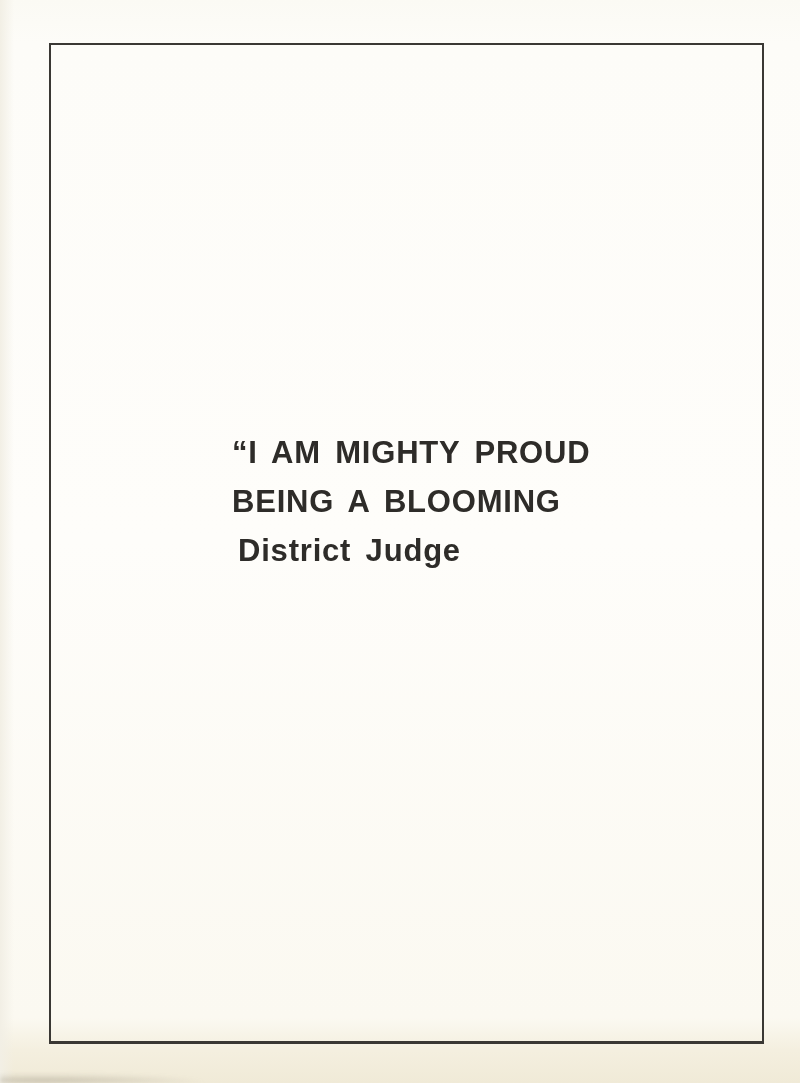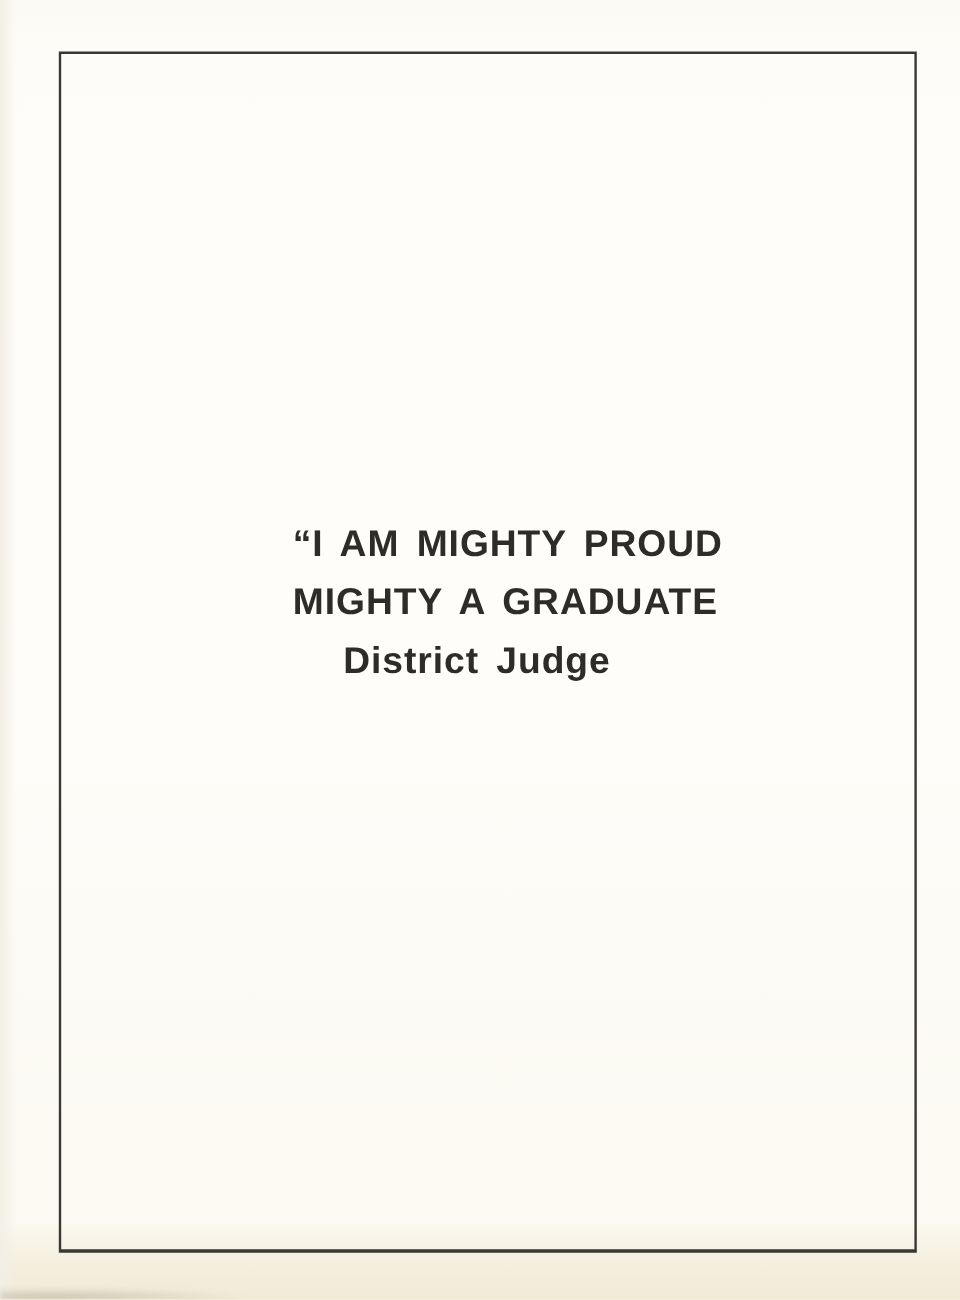--- a/index.html
+++ b/index.html
@@ -47,43 +47,42 @@
     top: 43px;
     width: 715px;
     height: 1001px;
     box-sizing: border-box;
     border: 2px solid #3a3834;
     border-bottom-width: 3px;
     background: transparent;
   }
   .quote-block {
     position: absolute;
-    left: 244px;
+    left: 232px;
     top: 428px;
     width: 420px;
     color: #2e2c29;
     font-weight: bold;
     font-size: 31px;
     line-height: 49px;
     letter-spacing: 0.8px;
     word-spacing: 5px;
     white-space: nowrap;
   }
   .attribution-line-2 {
     padding-left: 6px;
-    margin-left: 36px;
   }
 </style>
 </head>
 <body>
 
 <div class="page">
   <div class="scan-edge-left"></div>
   <div class="scan-smudge"></div>
 
   <div class="frame"></div>
 
   <div class="quote-block">
     <div class="quote-line">“I AM MIGHTY PROUD</div>
-    <div class="quote-line">MIGHTY A GRADUATE</div>
+    <div class="quote-line">BEING A BLOOMING</div>
     <div class="attribution-line-2">District Judge</div>
   </div>
 </div>
 
 </body></html>

